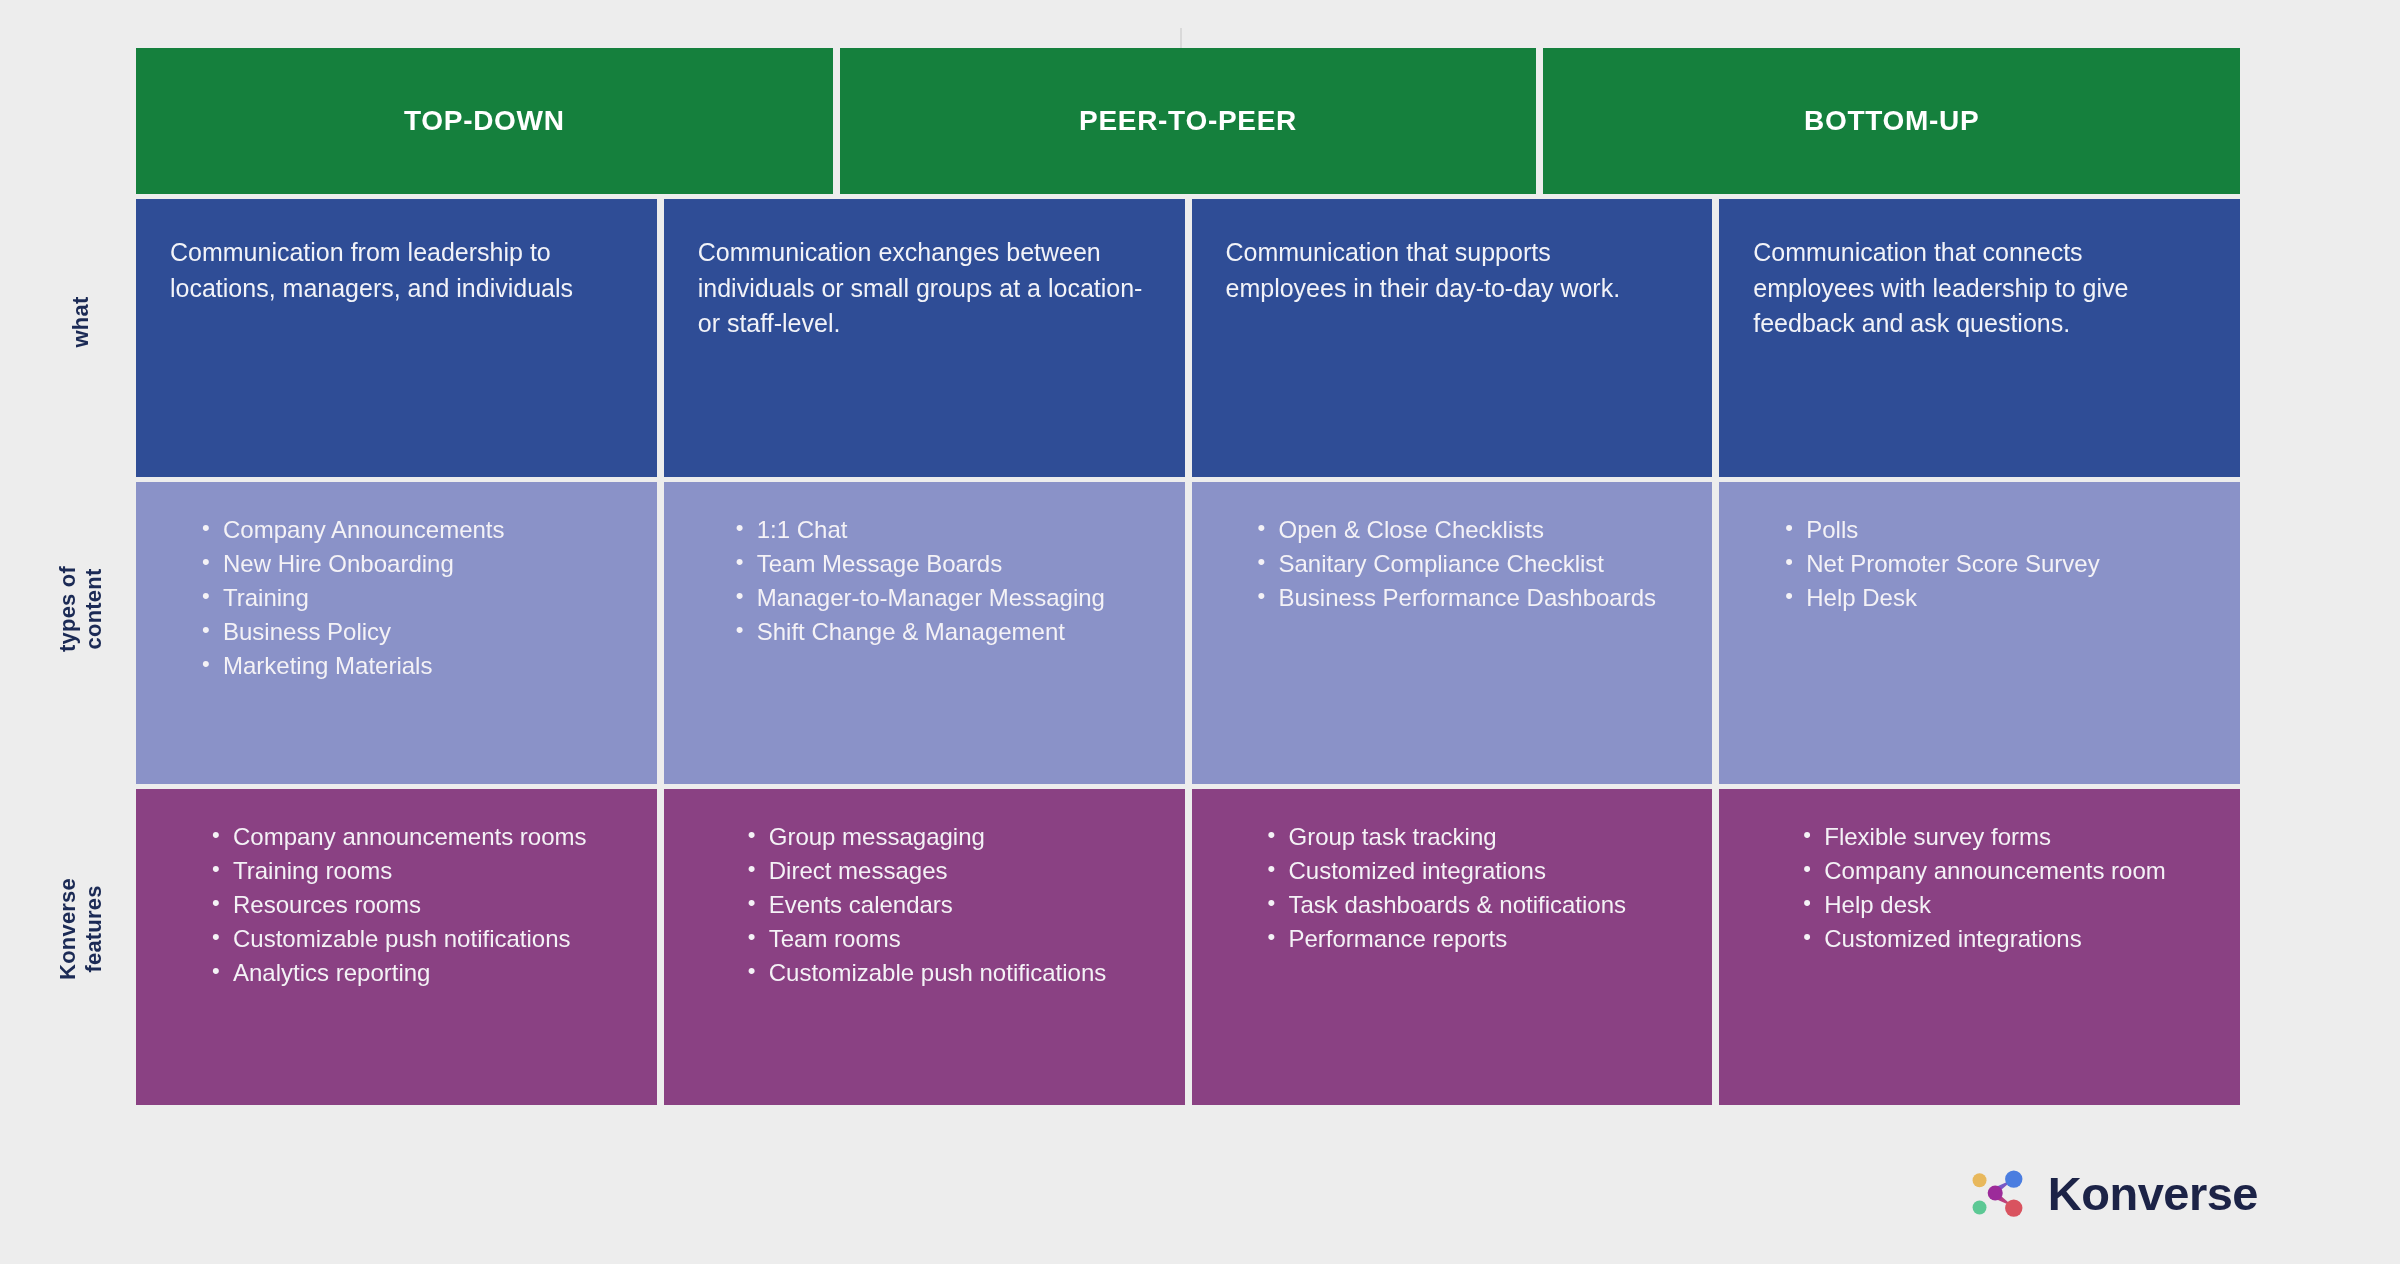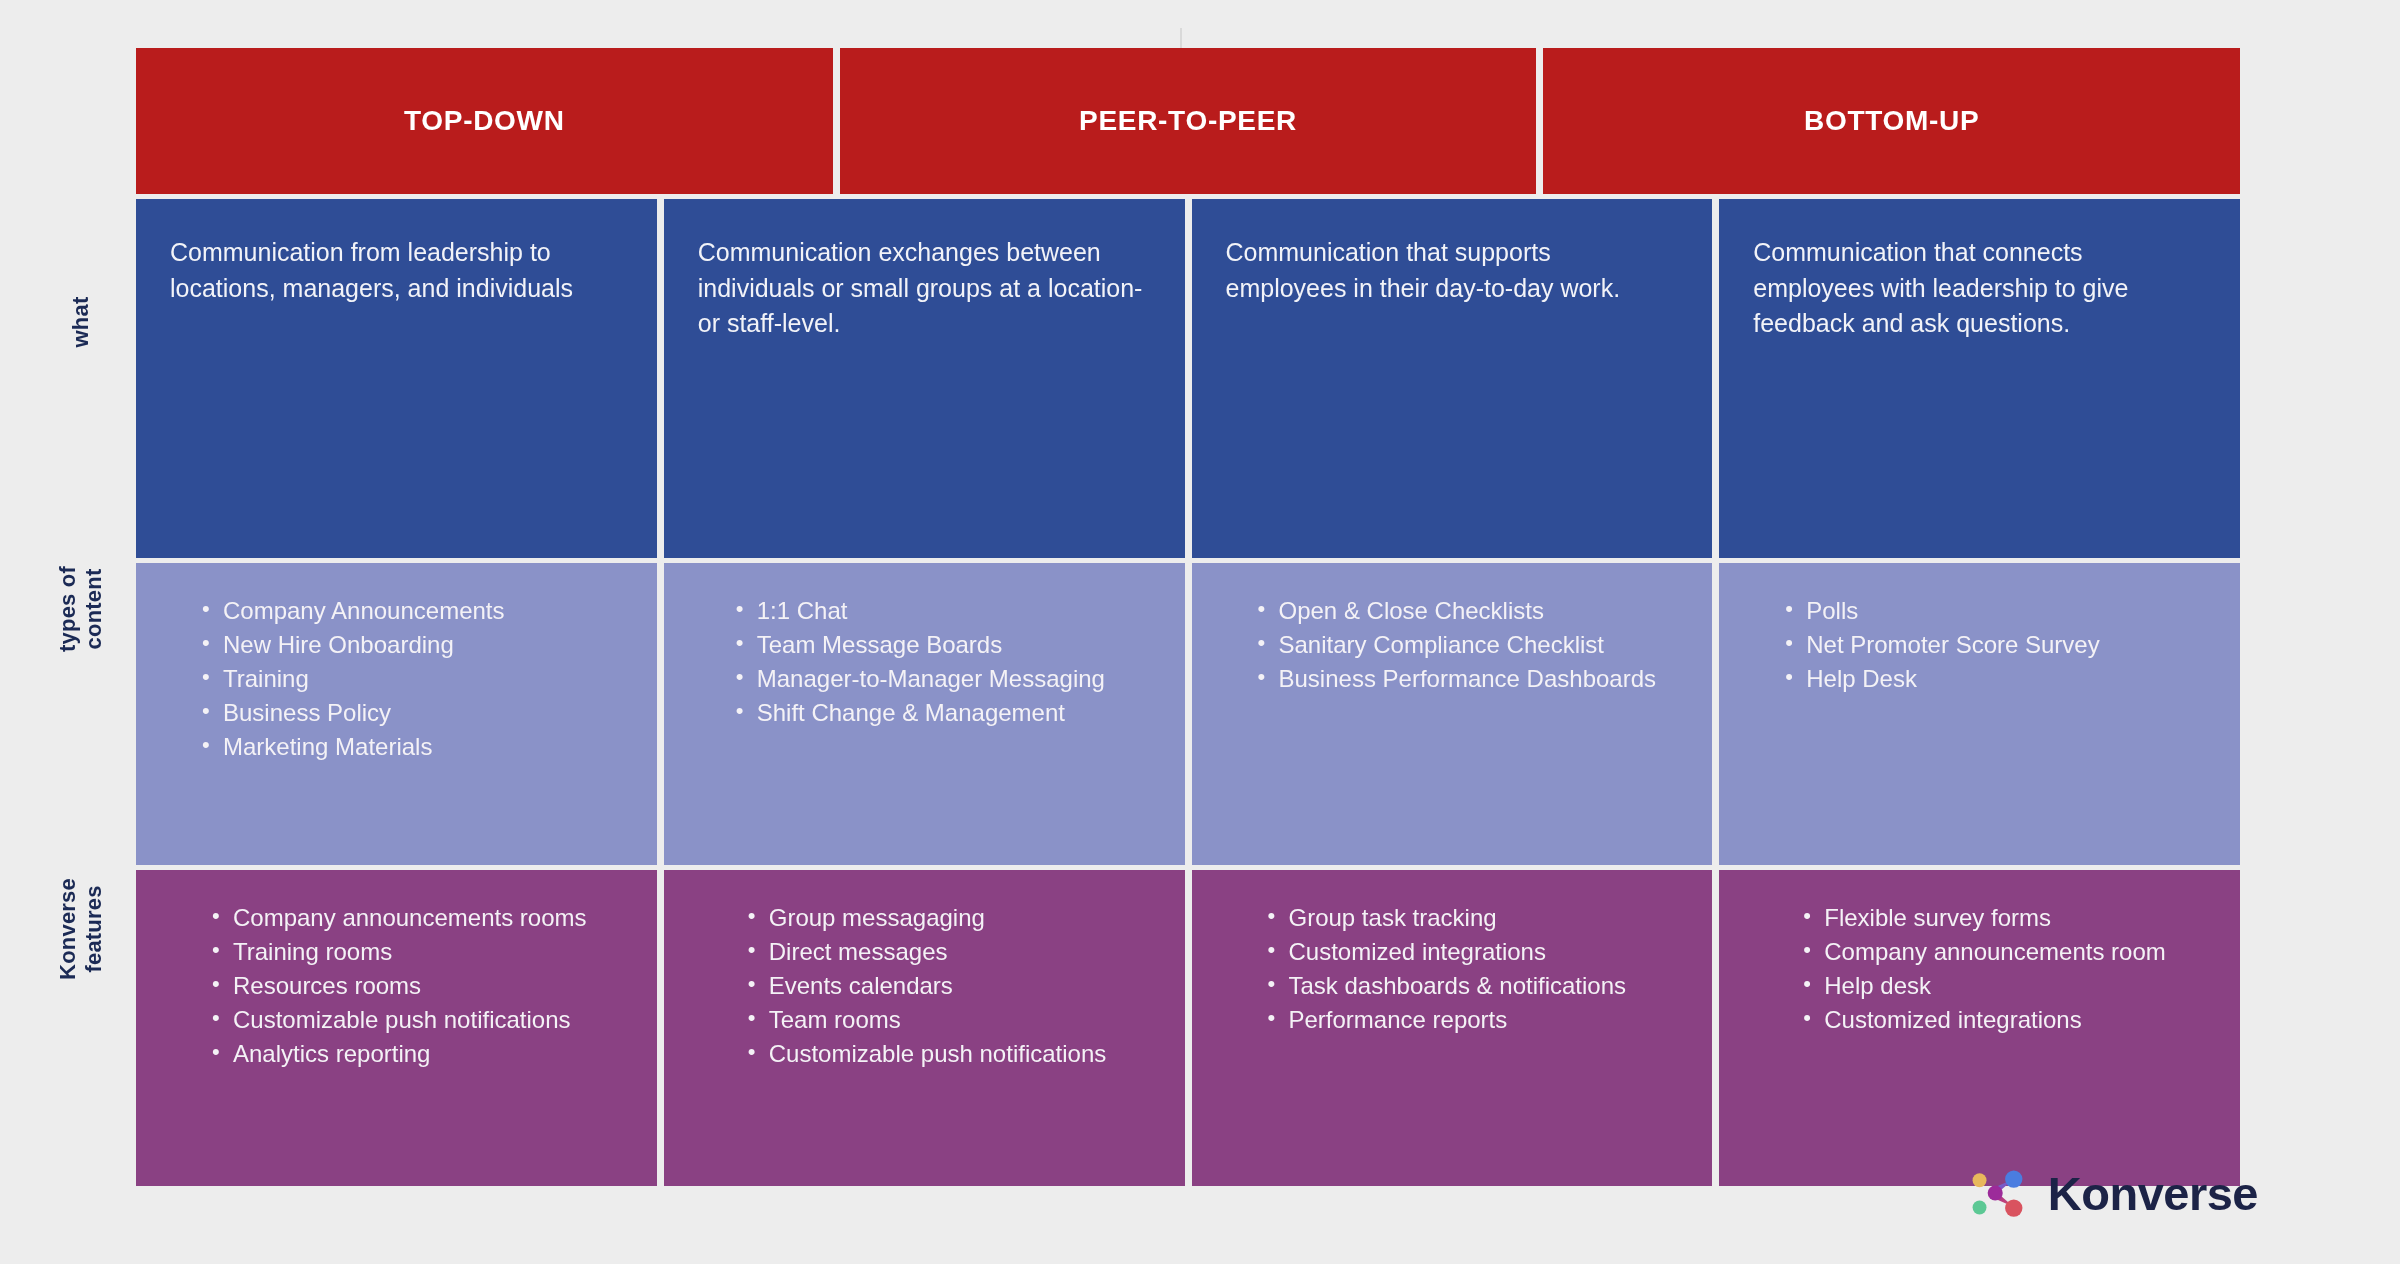--- a/index.html
+++ b/index.html
@@ -76,38 +76,38 @@
     display: flex;
     gap: 7px;
   }
   .cell {
     flex: 1 1 0;
     box-sizing: border-box;
   }
 
   
   .row-head .cell {
-    background: #b91c1c;
+    background: #15803d;
     height: 146px;
     display: flex;
     align-items: center;
     justify-content: center;
   }
   .head-title {
     color: #ffffff;
     font-weight: bold;
     font-size: 28px;
     letter-spacing: .7px;
     text-align: center;
   }
 
   
   .row-what .cell {
     background: #2f4d96;
-    height: 359px;
+    height: 278px;
     padding: 36px 34px 0 34px;
   }
   .what-text {
     color: #f2f3f8;
     font-size: 25px;
     line-height: 1.42;
     font-weight: 400;
   }
 
   

